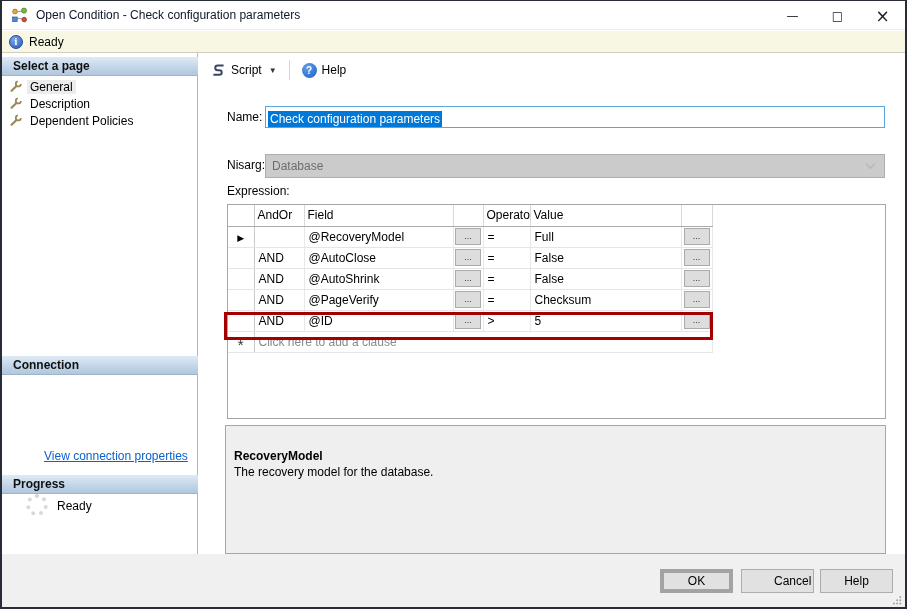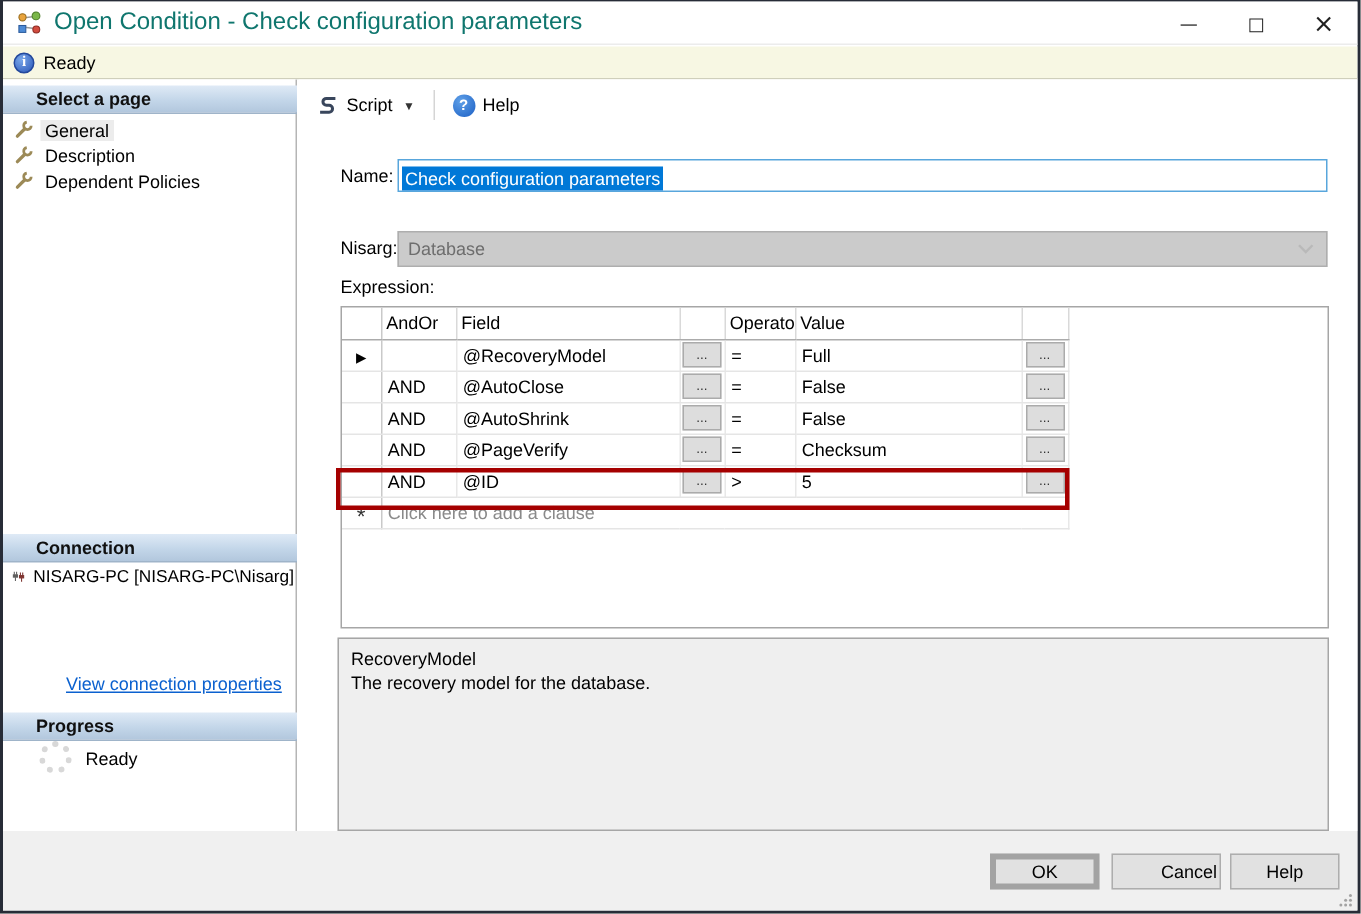--- a/index.html
+++ b/index.html
@@ -4,21 +4,21 @@
 <style>
   html,body{margin:0;padding:0;background:#6b6b6b;font-family:"Liberation Sans",sans-serif;}
   *{box-sizing:border-box;}
   .win{position:relative;width:907px;height:609px;background:#fff;
        border:2px solid #272c37;border-top-width:1px;overflow:hidden;
        font-size:12px;color:#000;}
   
   .titlebar{position:absolute;left:0;top:0;width:903px;height:29px;background:#fff;
             display:flex;align-items:center;border-bottom:1px solid #ececec;}
   .title-icon{margin:0 8px 0 9px;width:17px;height:17px;flex:0 0 auto;}
-  .title-text{font-size:16px;color:#0f766e;}
+  .title-text{font-size:12px;color:#0f172a;}
   .win-controls{position:absolute;right:0;top:0;height:29px;display:flex;}
   .wbtn{width:45px;height:29px;display:flex;align-items:center;justify-content:center;
         color:#222;cursor:default;background:transparent;border:none;font-family:"DejaVu Sans",sans-serif;}
   .wbtn.min{font-size:12px;}
   .wbtn.max{font-size:12px;}
   .wbtn.close{font-size:17px;}
   
   .statusbar{position:absolute;left:0;top:30px;width:903px;height:22px;background:#f7f7e3;
              border-bottom:1px solid #cfcfbb;display:flex;align-items:center;}
   .info-icon{width:14px;height:14px;border-radius:50%;margin:0 6px 0 7px;
@@ -27,21 +27,21 @@
              display:flex;align-items:center;justify-content:center;
              font-family:"Liberation Serif",serif;}
   
   .content{position:absolute;left:0;top:52px;width:903px;height:501px;background:#fff;}
   .sidebar{position:absolute;left:0;top:0;width:196px;height:501px;background:#fff;
            border-right:1px solid #b5b5b5;}
   .main{position:absolute;left:197px;top:0;width:706px;height:501px;background:#fff;}
   .bottombar{position:absolute;left:0;top:553px;width:903px;height:54px;background:#f0f0f0;}
   
   .sec-header{position:absolute;left:0;width:196px;height:19px;line-height:19px;
-              padding-left:22px;font-weight:bold;color:#101010;
+              padding-left:11px;font-weight:bold;color:#101010;
               background:linear-gradient(180deg,#dfeaf6 0%,#c3d6e9 55%,#b2c7dd 100%);
               border-bottom:1px solid #9fb4c9;}
   .page-item{position:absolute;left:0;width:228px;height:17px;display:flex;align-items:center;
              padding-left:7px;gap:5px;cursor:default;}
   .page-item .lbl{padding:0 3px;}
   .page-item.selected .lbl{background:#ececec;}
   .conn-row{position:absolute;left:6px;width:188px;display:flex;align-items:center;gap:5px;}
   .conn-text{font-size:11.5px;white-space:nowrap;}
   .link{position:absolute;left:6px;color:#0b61cf;text-decoration:underline;cursor:pointer;margin-left:36px;}
   .spinner{position:absolute;left:24px;width:22px;height:22px;border:4px dotted #d8d8d8;border-radius:50%;}
@@ -78,21 +78,21 @@
   .ell{width:26px;height:17px;background:#ddd;border:1px solid #ababab;font-size:9px;
        line-height:5px;color:#333;padding:0;cursor:default;font-family:"Liberation Sans",sans-serif;}
   .selarrow{font-size:9px;color:#000;}
   .star{font-size:15px;color:#333;position:relative;top:3px;}
   .newclause{color:#8a8a8a;}
   .hl-box{position:absolute;left:25px;top:259px;width:489px;height:28px;
           border:3px solid #a50000;z-index:6;pointer-events:none;}
   
   .desc-panel{position:absolute;left:26px;top:372px;width:661px;height:129px;background:#efefef;
               border:1px solid #a6a6a6;padding:6px 8px;}
-  .desc-title{font-weight:normal;margin-bottom:2px;}
+  .desc-title{font-weight:bold;margin-bottom:2px;margin-top:17px;}
   
   .fbtn{position:absolute;top:15px;width:73px;height:24px;background:#e1e1e1;border:1px solid #adadad;
         font-size:12px;cursor:default;font-family:"Liberation Sans",sans-serif;}
   .fbtn.default{border:4px solid #a3a3a3;}
   .grip{position:absolute;right:3px;bottom:3px;}
 </style>
 </head>
 <body>
 
 <div class="win">
@@ -140,37 +140,20 @@
       </div>
       <div class="page-item" style="top:59px;">
         <svg width="13" height="13" viewBox="0 0 13 13">
           <circle cx="9.3" cy="3.9" r="2.5" fill="none" stroke="#9c8a57" stroke-width="1.8" stroke-dasharray="11 4.5"></circle>
           <line x1="2.6" y1="10.8" x2="7.4" y2="6" stroke="#9c8a57" stroke-width="2.2" stroke-linecap="round"></line>
         </svg>
         <span class="lbl">Dependent Policies</span>
       </div>
 
       <div class="sec-header" style="top:303px;">Connection</div>
-      <div class="conn-row" style="top:324px;">
-        <svg width="18" height="15" viewBox="0 0 18 15">
-          <g stroke="#5f5f5f" stroke-width="1.4" fill="none">
-            <line x1="3" y1="1" x2="3" y2="5"></line>
-              <line x1="6" y1="1" x2="6" y2="5"></line>
-            <rect x="1.8" y="5" width="5.4" height="3" fill="#5f5f5f"></rect>
-            <line x1="4.5" y1="8" x2="4.5" y2="13"></line>
-          </g>
-          <g stroke="#7e3430" stroke-width="1.4" fill="none">
-            <line x1="11" y1="2" x2="11" y2="6"></line>
-              <line x1="14" y1="2" x2="14" y2="6"></line>
-            <rect x="9.8" y="6" width="5.4" height="3" fill="#7e3430"></rect>
-            <line x1="12.5" y1="9" x2="12.5" y2="14"></line>
-          </g>
-        </svg>
-        <span class="conn-text">NISARG-PC [NISARG-PC\Nisarg]</span>
-      </div>
       <a class="link" style="top:396px;">View connection properties</a>
 
       <div class="sec-header" style="top:422px;">Progress</div>
       <div class="spinner" style="top:441px;"></div>
       <div class="progress-ready" style="top:446px;">Ready</div>
     </div>
 
     <div class="main">
 
       <div class="toolbar">

